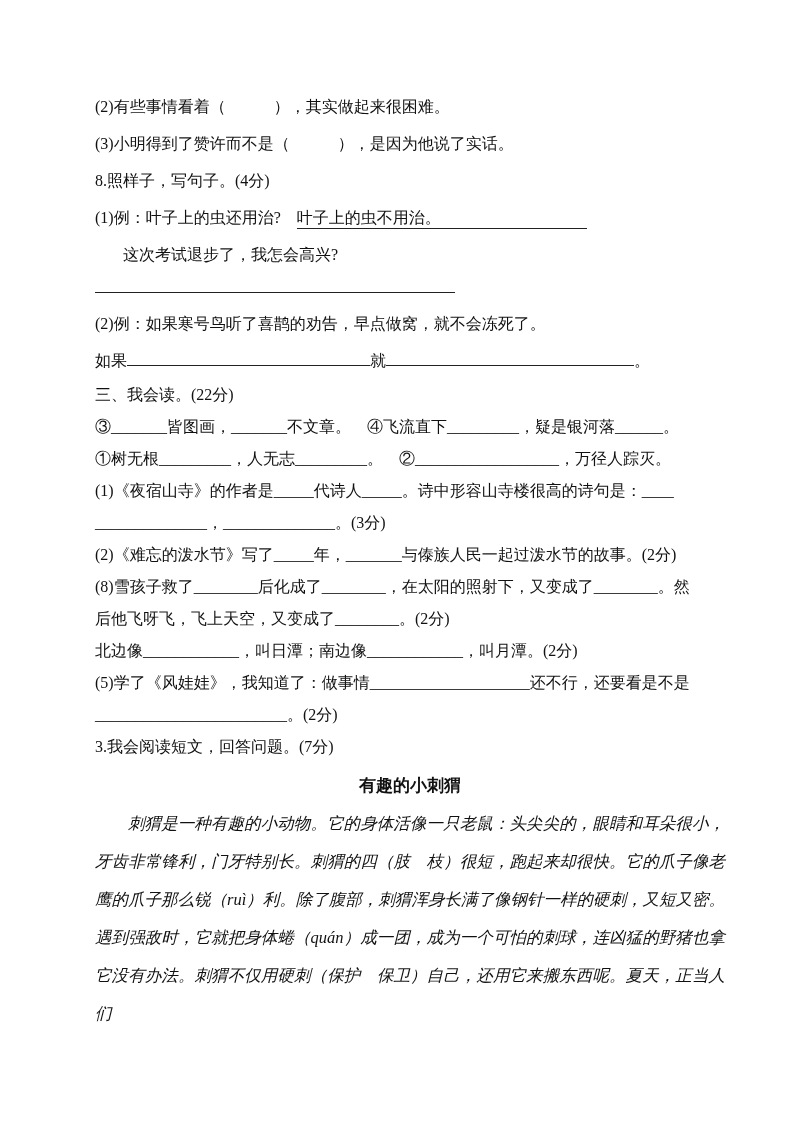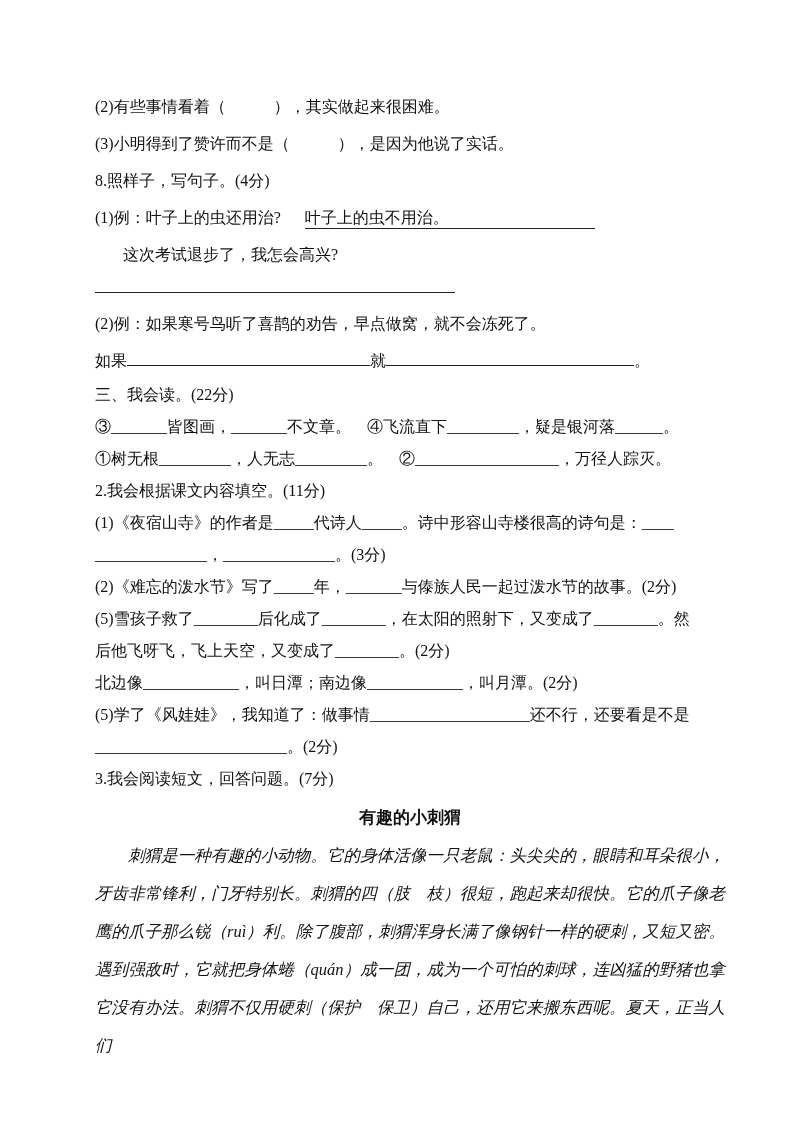--- a/index.html
+++ b/index.html
@@ -23,21 +23,21 @@
   .line {
     margin: 0;
     white-space: nowrap;
   }
   .top-block .line { line-height: 37px; }
   .mid-block .line { line-height: 32px; }
   .indent { padding-left: 28px; }
   .ex-answer {
     display: inline-block;
     width: 290px;
-    margin-left: 24px;
+    margin-left: 16px;
     border-bottom: 1.5px solid #222;
     line-height: 20px;
     white-space: nowrap;
   }
   .answer-rule {
     width: 360px;
     height: 20px;
     border-bottom: 1.5px solid #222;
     margin: 0 0 12px 0;
   }
@@ -88,25 +88,24 @@
       <span>如果</span><span class="blank b1"></span><span>就</span><span class="blank b2"></span><span>。</span>
     </p>
   </section>
 
   <section class="mid-block">
     <p class="line">三、我会读。(22分)</p>
 
     <p class="line">③_______皆图画，_______不文章。　④飞流直下_________，疑是银河落______。</p>
     <p class="line">①树无根_________，人无志_________。　②__________________，万径人踪灭。</p>
 
-    <p class="line">2.我会根据课文内容填空。(11分)</p>
     <p class="line">(1)《夜宿山寺》的作者是_____代诗人_____。诗中形容山寺楼很高的诗句是：____</p>
     <p class="line">______________，______________。(3分)</p>
     <p class="line">(2)《难忘的泼水节》写了_____年，_______与傣族人民一起过泼水节的故事。(2分)</p>
-    <p class="line">(5)雪孩子救了________后化成了________，在太阳的照射下，又变成了________。然</p>
+    <p class="line">(8)雪孩子救了________后化成了________，在太阳的照射下，又变成了________。然</p>
     <p class="line">后他飞呀飞，飞上天空，又变成了________。(2分)</p>
     <p class="line">北边像____________，叫日潭；南边像____________，叫月潭。(2分)</p>
     <p class="line">(5)学了《风娃娃》，我知道了：做事情____________________还不行，还要看是不是</p>
     <p class="line">________________________。(2分)</p>
 
     <p class="line">3.我会阅读短文，回答问题。(7分)</p>
   </section>
 
   <section>
     <h3 class="passage-title">有趣的小刺猬</h3>

